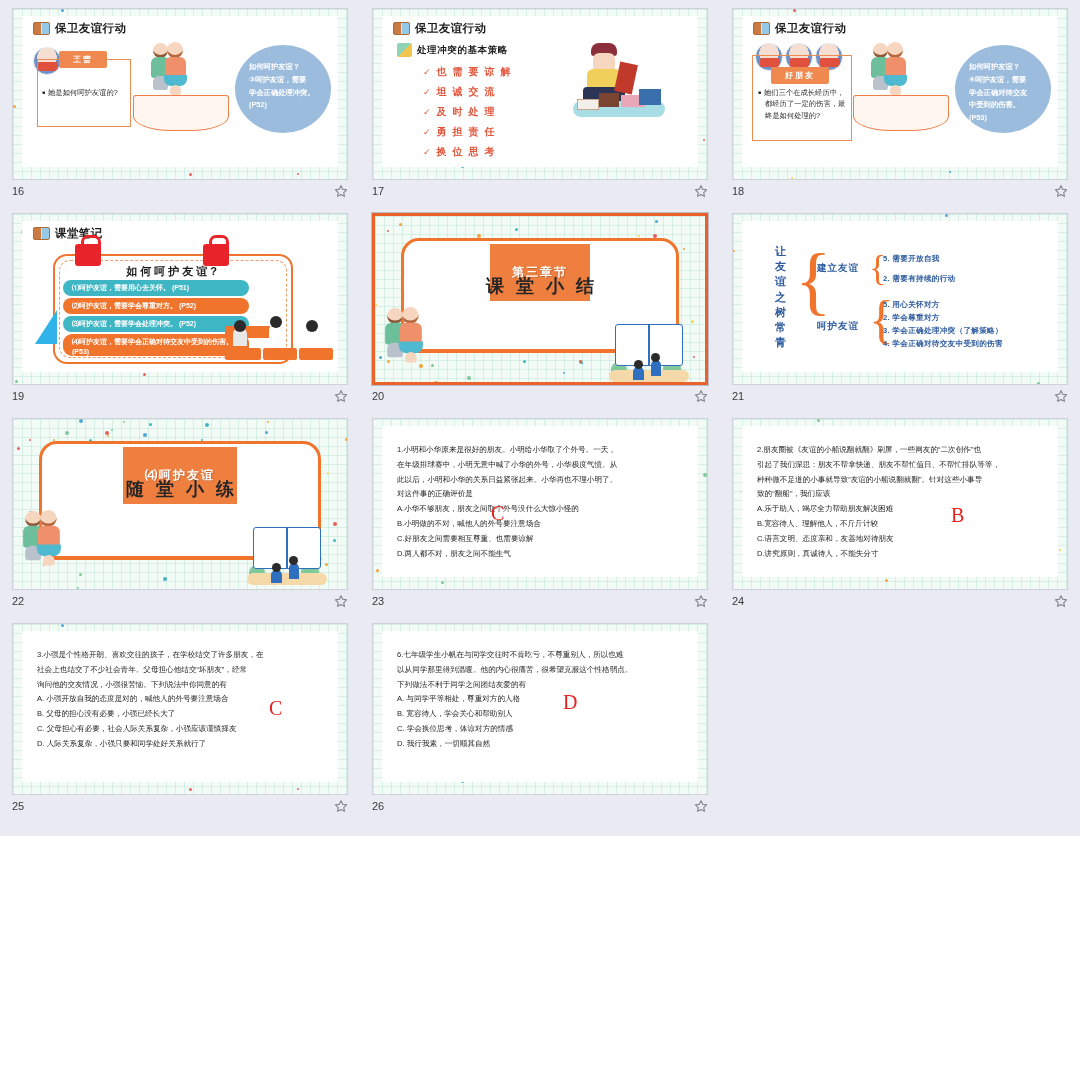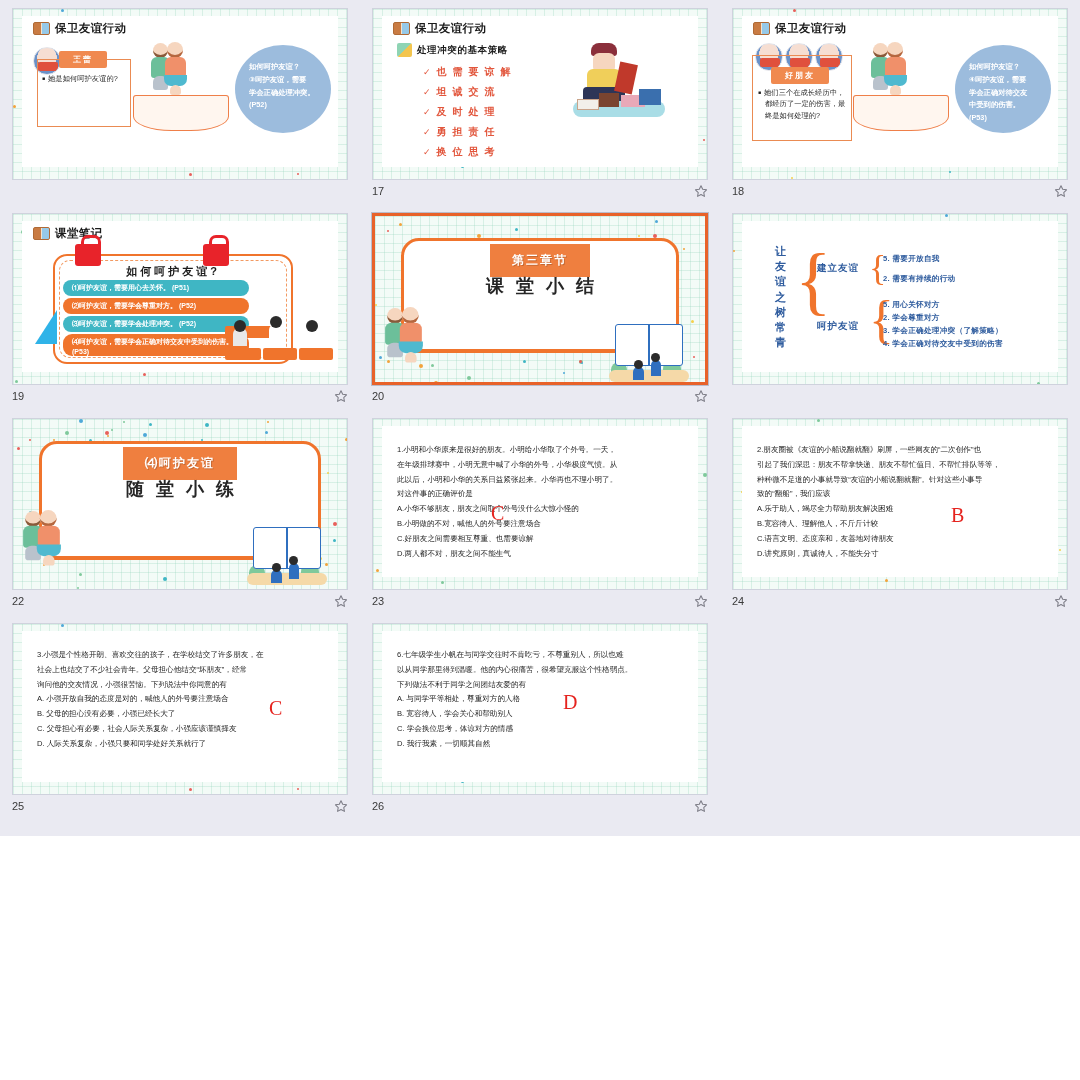--- a/index.html
+++ b/index.html
@@ -194,21 +194,21 @@
     left:26px; top:22px; right:26px; bottom:30px;
     background:#fff;
     border:3px solid #f0742c;
     border-radius:18px;
   }
   .chapter-badge {
     position:absolute; left:50%; transform:translateX(-50%);
     top:28px;
     background:#ef7f3f; color:#fff;
     font-size:12px; font-weight:bold; letter-spacing:2px;
-    padding:8px 22px;
+    padding:20px 22px;
     text-shadow: 1px 1px 0 rgba(0,0,0,.18);
   }
   .chapter-title {
     position:absolute; left:0; right:0; top:58px;
     text-align:center;
     font-size:18px; font-weight:bold; color:#262626; letter-spacing:12px;
     text-indent:12px;
   }
   .chapter-rule {
     position:absolute; left:34px; right:80px; bottom:29px;
@@ -288,38 +288,46 @@
             <i class="confetti" style="left:168px;top:140px;width:2px;height:2px;background:#f4d14b"></i>
             <i class="confetti" style="left:122px;top:130px;width:3px;height:3px;background:#3fb6c4"></i>
             <div class="bg-white-card"></div>
             <div class="slide-head">
       <span class="book-ico"></span>
       <span class="slide-title">保卫友谊行动</span>
     </div>
             <span class="avatar" style="left:20px;top:38px"></span>
             <span class="name-tag" style="left:46px;top:42px">王蕾</span>
             <div class="quote-box" style="left:24px;top:50px;width:94px;height:68px"></div>
-            <div class="quote-text bullet-sq" style="left:29px;top:64px;width:86px">她是如何呵护友谊的?</div>
+            <div class="quote-text bullet-sq" style="left:29px;top:78px;width:86px">她是如何呵护友谊的?</div>
             <div class="open-book" style="left:120px;top:86px;width:96px;height:36px"></div>
             <div class="kids" style="left:136px;top:34px;transform:scale(1);transform-origin:left top">
     <i class="kid-head" style="left:4px;top:0;width:15px;height:15px;background:#f6d6bf;box-shadow:0 -4px 0 -1px #8a5a3a inset"></i>
     <i class="kid-body" style="left:2px;top:14px;width:19px;height:21px;background:#6cbf9a"></i>
     <i class="kid-body" style="left:4px;top:33px;width:15px;height:14px;background:#b9c2cc"></i>
     <i class="kid-head" style="left:18px;top:-1px;width:16px;height:16px;background:#f6d6bf;box-shadow:0 -4px 0 -1px #b5673f inset"></i>
     <i class="kid-body" style="left:16px;top:14px;width:21px;height:20px;background:#f0906a"></i>
     <i class="kid-body" style="left:15px;top:32px;width:23px;height:11px;background:#4fb9cf;border-radius:0 0 7px 7px"></i>
     <i class="kid-body" style="left:21px;top:42px;width:11px;height:10px;background:#f6d6bf"></i>
   </div>
             <div class="oval-bubble" style="left:222px;top:36px;width:96px;height:88px">
               <div>如何呵护友谊？</div>
               <div>③呵护友谊，需要</div>
               <div>学会正确处理冲突。</div>
               <div>(P52)</div>
             </div>
           </div>
+    </div>
+    <div class="thumb-foot">
+      <span class="slide-no">16</span>
+      <span class="star-btn">
+        <svg width="14" height="14" viewBox="0 0 24 24" fill="none" stroke="#7c7c86" stroke-width="1.8" stroke-linejoin="round">
+          <polygon points="12,3 14.9,9.1 21.5,10 16.7,14.6 17.9,21.2 12,18.1 6.1,21.2 7.3,14.6 2.5,10 9.1,9.1"></polygon>
+        </svg>
+      </span>
     </div>
   </div>
       <div class="cell">
     <div class="thumb-wrap ">
       <div class="thumb">
             <div class="bg-grid"></div>
             <i class="confetti" style="left:281px;top:118px;width:3px;height:3px;background:#e8605b"></i>
             <i class="confetti" style="left:50px;top:104px;width:2px;height:2px;background:#7fc99b"></i>
             <i class="confetti" style="left:272px;top:58px;width:2px;height:2px;background:#e8605b"></i>
             <i class="confetti" style="left:221px;top:73px;width:2px;height:2px;background:#e8605b"></i>
@@ -655,20 +663,28 @@
             <span class="brace" style="left:136px;top:36px;font-size:36px">{</span>
             <span class="mm-leaf" style="left:150px;top:40px">5. 需要开放自我</span>
             <span class="mm-leaf" style="left:150px;top:60px">2. 需要有持续的行动</span>
             <span class="mm-node" style="left:84px;top:106px">呵护友谊</span>
             <span class="brace" style="left:136px;top:80px;font-size:52px">{</span>
             <span class="mm-leaf" style="left:150px;top:86px">5. 用心关怀对方</span>
             <span class="mm-leaf" style="left:150px;top:99px">2. 学会尊重对方</span>
             <span class="mm-leaf" style="left:150px;top:112px">3. 学会正确处理冲突（了解策略）</span>
             <span class="mm-leaf" style="left:150px;top:125px">4. 学会正确对待交友中受到的伤害</span>
           </div>
+    </div>
+    <div class="thumb-foot">
+      <span class="slide-no">21</span>
+      <span class="star-btn">
+        <svg width="14" height="14" viewBox="0 0 24 24" fill="none" stroke="#7c7c86" stroke-width="1.8" stroke-linejoin="round">
+          <polygon points="12,3 14.9,9.1 21.5,10 16.7,14.6 17.9,21.2 12,18.1 6.1,21.2 7.3,14.6 2.5,10 9.1,9.1"></polygon>
+        </svg>
+      </span>
     </div>
   </div>
       <div class="cell">
     <div class="thumb-wrap ">
       <div class="thumb">
             <div class="bg-grid"></div>
             <i class="confetti" style="left:245px;top:35px;width:3px;height:3px;background:#f2a33c"></i>
             <i class="confetti" style="left:276px;top:72px;width:2px;height:2px;background:#3fb6c4"></i>
             <i class="confetti" style="left:242px;top:66px;width:3px;height:3px;background:#e8605b"></i>
             <i class="confetti" style="left:112px;top:136px;width:4px;height:4px;background:#4fa8d8"></i>

